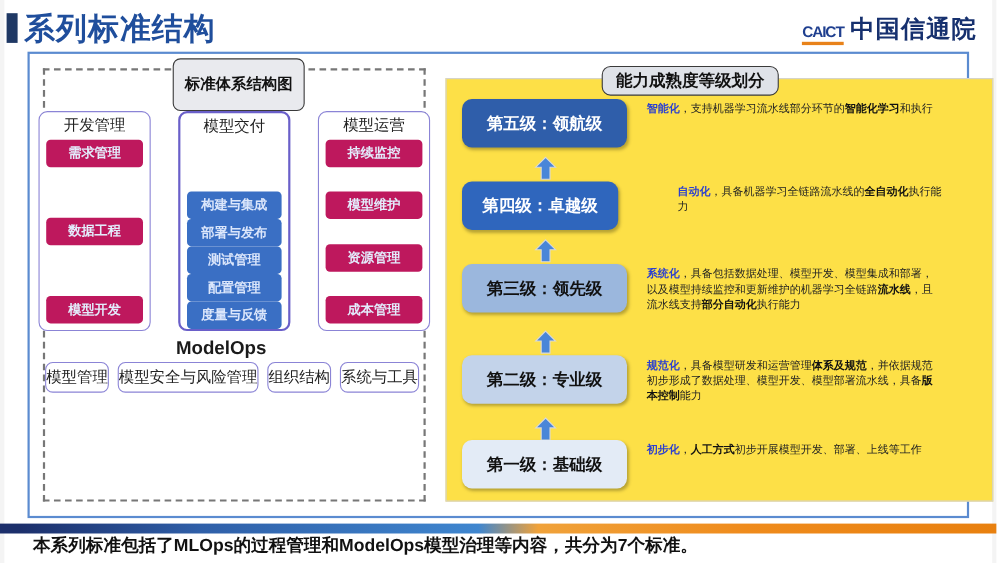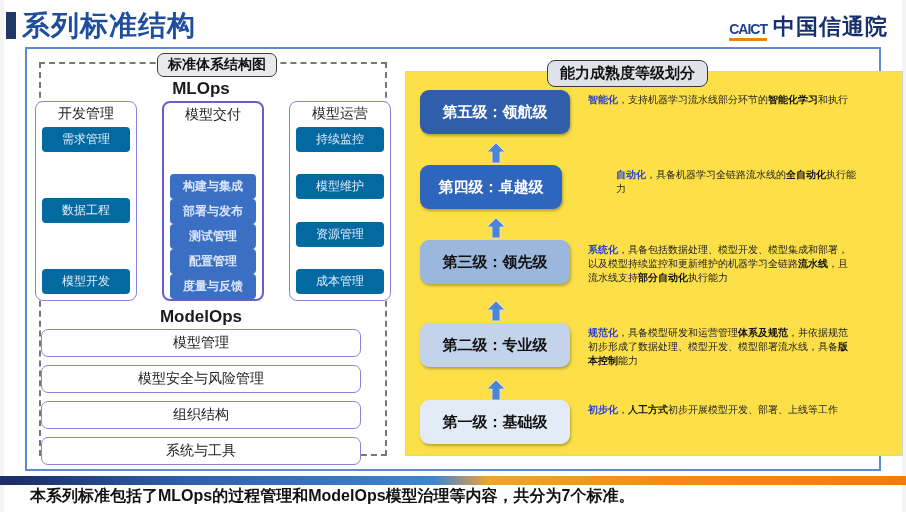--- a/index.html
+++ b/index.html
@@ -53,21 +53,21 @@
 
   
   #left-panel {
     position: absolute; left: 12px; top: 13px;
     width: 348px; height: 394px;
     border: 2px dashed #777777;
     background: #ffffff;
   }
   #left-panel-caption {
     position: absolute; left: 130px; top: 4px;
-    padding: 2px 10px;
+    padding: 14px 10px;
     background: #e9eaee;
     border: 1.5px solid #3a3a3a;
     border-radius: 7px;
     font-size: 14px; font-weight: bold; color: #111111;
     white-space: nowrap;
     z-index: 5;
   }
   #mlops-title {
     position: absolute; left: 0; top: 30px; width: 348px;
     text-align: center; font-size: 17px; font-weight: bold; color: #1a1a1a;
@@ -95,29 +95,29 @@
   .col-items.tight { justify-content: space-between; }
   .chip {
     background: #3a6fc4;
     color: #dbe6fb;
     font-size: 12px; font-weight: bold;
     text-align: center;
     border-radius: 4px;
     padding: 4px 0;
     white-space: nowrap;
   }
-  .chip.light { background: #0369a1; color: #e3ecfc; font-weight: normal; }
+  .chip.light { background: #be185d; color: #e3ecfc; font-weight: bold; }
 
   #modelops-title {
     position: absolute; left: 0; top: 258px; width: 348px;
     text-align: center; font-size: 17px; font-weight: bold; color: #1a1a1a;
   }
   #modelops-rows {
     position: absolute; left: 14px; top: 280px; width: 320px;
-    display: flex; flex-direction: column; gap: 8px;
+    display: flex; flex-direction: row; gap: 8px;
   }
   .mrow {
     border: 1.5px solid #8b84d6;
     border-radius: 7px;
     background: #ffffff;
     text-align: center;
     font-size: 14px; color: #222222;
     padding: 4px 0;
     white-space: nowrap;
   }

